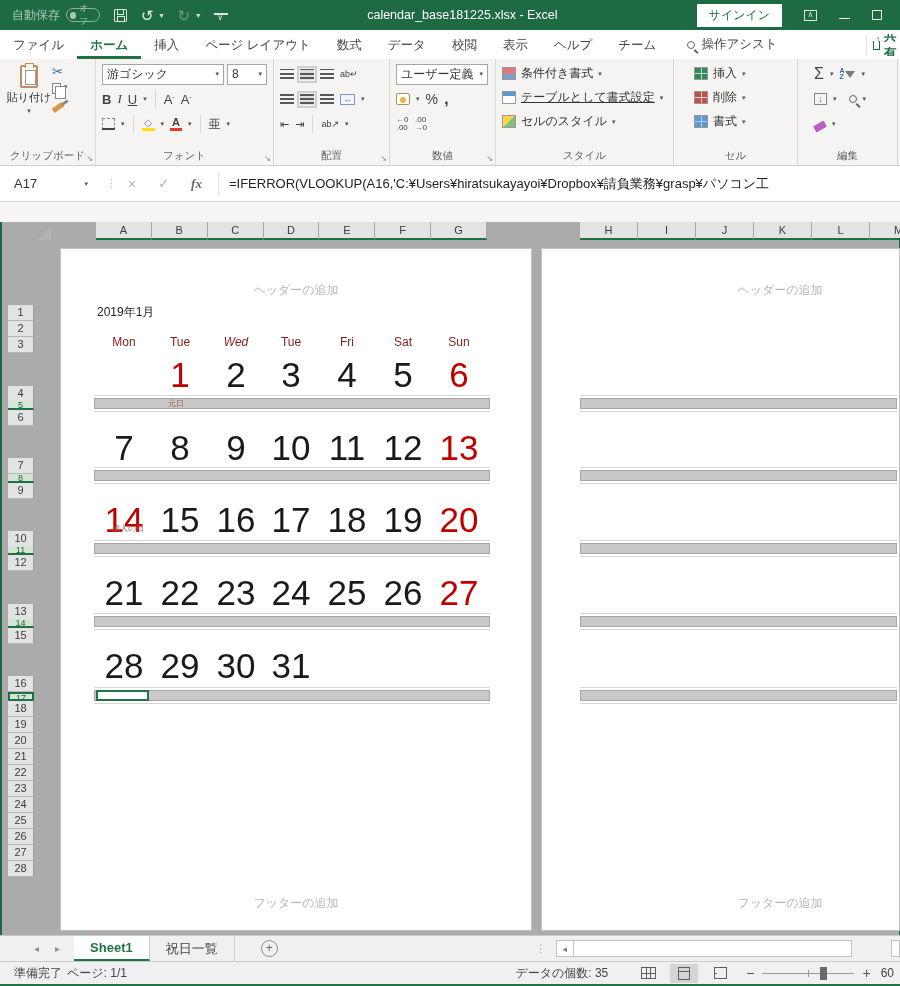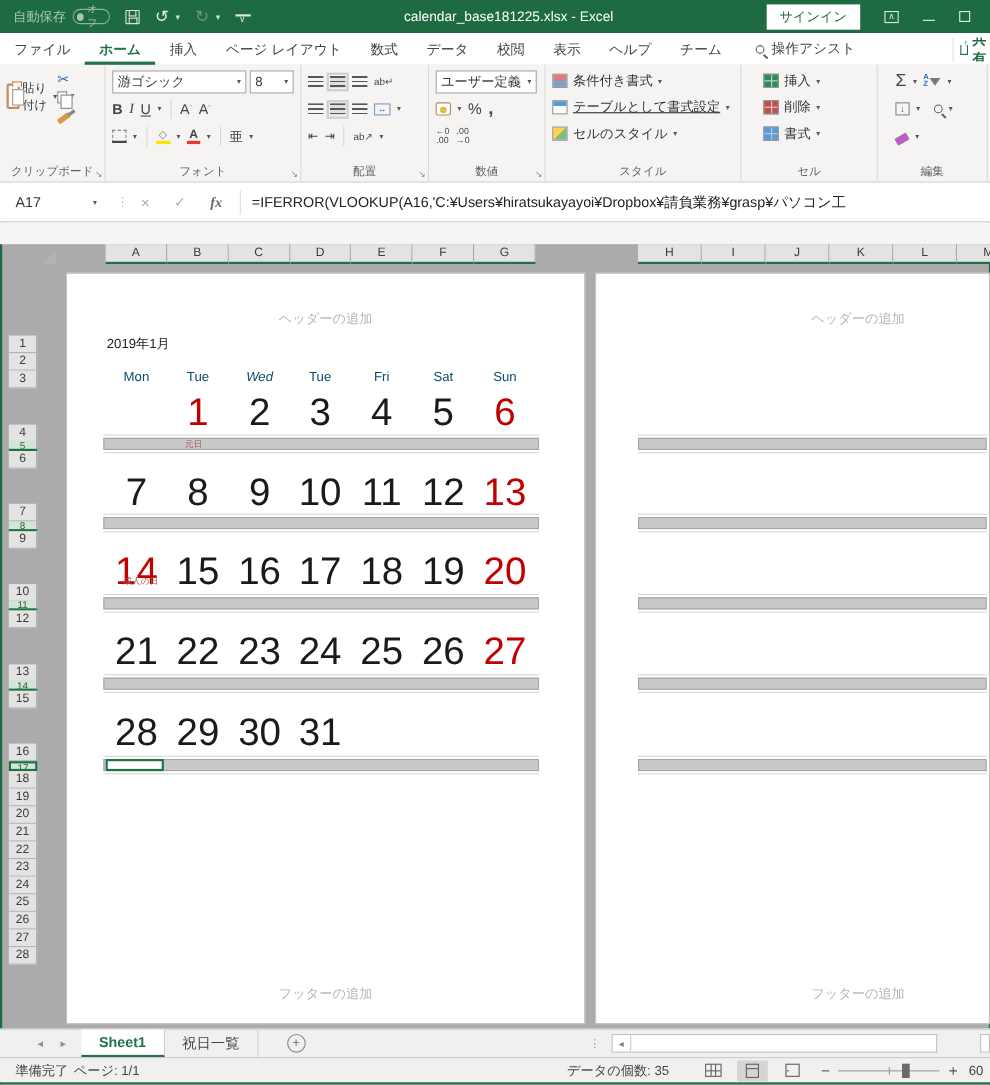--- a/index.html
+++ b/index.html
@@ -38,21 +38,21 @@
   .share-ic::after{content:"\2191";position:absolute;left:2px;top:-6px;font-size:8px;color:#1e6b43;}
   
   .ribbon{left:0;top:59px;width:900px;height:107px;background:#f5f4f3;border-bottom:1px solid #d2d0ce;display:flex;}
   .rgroup{position:relative;height:100%;border-right:1px solid #dcdad8;padding:4px 4px 16px 6px;}
   .glabel{position:absolute;bottom:2px;left:0;right:0;text-align:center;font-size:10.5px;color:#605e5c;white-space:nowrap;}
   .launcher{position:absolute;right:2px;bottom:2px;font-size:8px;color:#8a8886;}
   .gi-rows{display:flex;flex-direction:column;justify-content:flex-start;gap:3px;}
   .gi-row{display:flex;align-items:center;gap:6px;height:22px;}
   .caret{font-size:7px;color:#555;}
   
-  .paste{display:inline-flex;align-items:center;width:46px;font-size:11px;color:#333;gap:2px;padding-top:2px;}
+  .paste{display:inline-flex;flex-direction:column;align-items:center;width:46px;font-size:11px;color:#333;gap:2px;padding-top:2px;}
   .clip{width:18px;height:23px;border:2px solid #c58a5f;border-radius:2px;position:relative;background:#fff;}
   .clip::before{content:"";position:absolute;left:3px;top:-4px;width:7px;height:4px;border:1.5px solid #c58a5f;border-bottom:none;background:#f5f4f3;}
   .clip::after{content:"";position:absolute;left:3px;top:3px;width:9px;height:13px;border:1px solid #9a9896;background:#fff;}
   .clipcol{display:flex;flex-direction:column;gap:5px;padding-top:3px;}
   .scissors{color:#2b6cb8;font-size:13px;line-height:12px;}
   .copyic{width:9px;height:11px;border:1.2px solid #8a8886;position:relative;background:#fff;}
   .copyic::after{content:"";position:absolute;left:2px;top:2px;width:9px;height:11px;border:1.2px solid #8a8886;background:#fff;}
   .brush{width:12px;height:5px;background:#d99a46;transform:rotate(-35deg);border-radius:1px;position:relative;margin-top:6px;}
   .brush::after{content:"";position:absolute;right:-6px;top:1px;width:7px;height:2.5px;background:#8a8886;}
   
@@ -104,21 +104,21 @@
   
   .strip{left:0;top:202px;width:900px;height:20px;background:#f6f5f4;}
   .selall{left:38px;top:227px;width:0;height:0;border-left:13px solid transparent;border-bottom:13px solid #b3b3b3;}
   .colhdr{top:222px;height:18px;background:#e3e3e3;border-right:1px solid #a9a9a9;border-bottom:2px solid #1e7145;color:#3c3c3c;font-size:11px;text-align:center;line-height:16px;}
   .rowhdr{left:8px;width:26px;background:#e3e3e3;border-right:1px solid #9d9d9d;border-bottom:1px solid #b5b5b5;color:#3c3c3c;font-size:11px;text-align:center;overflow:hidden;line-height:15px;}
   .rowhdr.hl{background:#d3e6d6;border-bottom:2px solid #1e7145;font-size:9px;line-height:8px;color:#2c5e41;}
   .rowhdr.act{border:2px solid #1e7145;background:#d3e6d6;}
   .page{background:#fff;border:1px solid #c2c2c2;}
   .phdr{position:absolute;text-align:center;font-size:12px;color:#b5b5b5;white-space:nowrap;}
   .month{position:absolute;font-size:12px;color:#222;}
-  .dayhdr{position:absolute;width:56px;text-align:center;font-size:12px;color:#0c4a6e;}
+  .dayhdr{position:absolute;width:56px;text-align:center;font-size:12px;color:#7f1d1d;}
   .date{position:absolute;width:56px;text-align:center;font-size:35px;color:#1a1a1a;line-height:42px;}
   .date.red{color:#c00000;}
   .hbar{position:absolute;height:11px;background:#c9c9c9;border:1px solid #a5a5a5;}
   .hline{position:absolute;height:1px;background:#d6d6d6;}
   .holiday{position:absolute;font-size:8px;color:#a85c58;line-height:9px;}
   .activecell{position:absolute;background:#fff;border:2px solid #217346;}
   
   .tabbar{left:0;top:935px;width:900px;height:26px;background:#f0f0f0;border-top:1px solid #c8c8c8;display:flex;align-items:stretch;font-size:13px;color:#444;}
   .navarrows{display:flex;align-items:center;gap:16px;padding:0 14px 0 34px;color:#8f8f8f;font-size:10px;}
   .stab{display:flex;align-items:center;padding:0 16px;border-right:1px solid #cfcfcf;}

